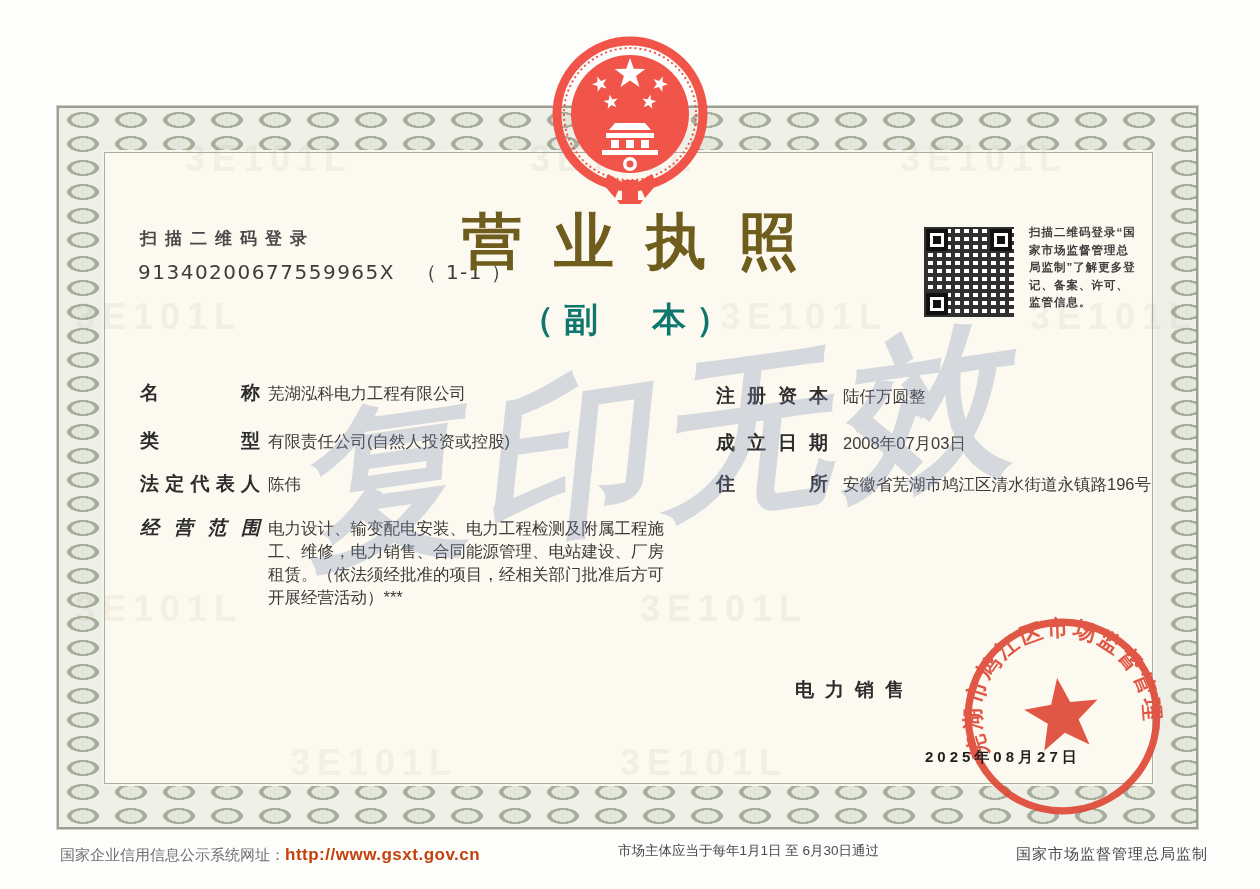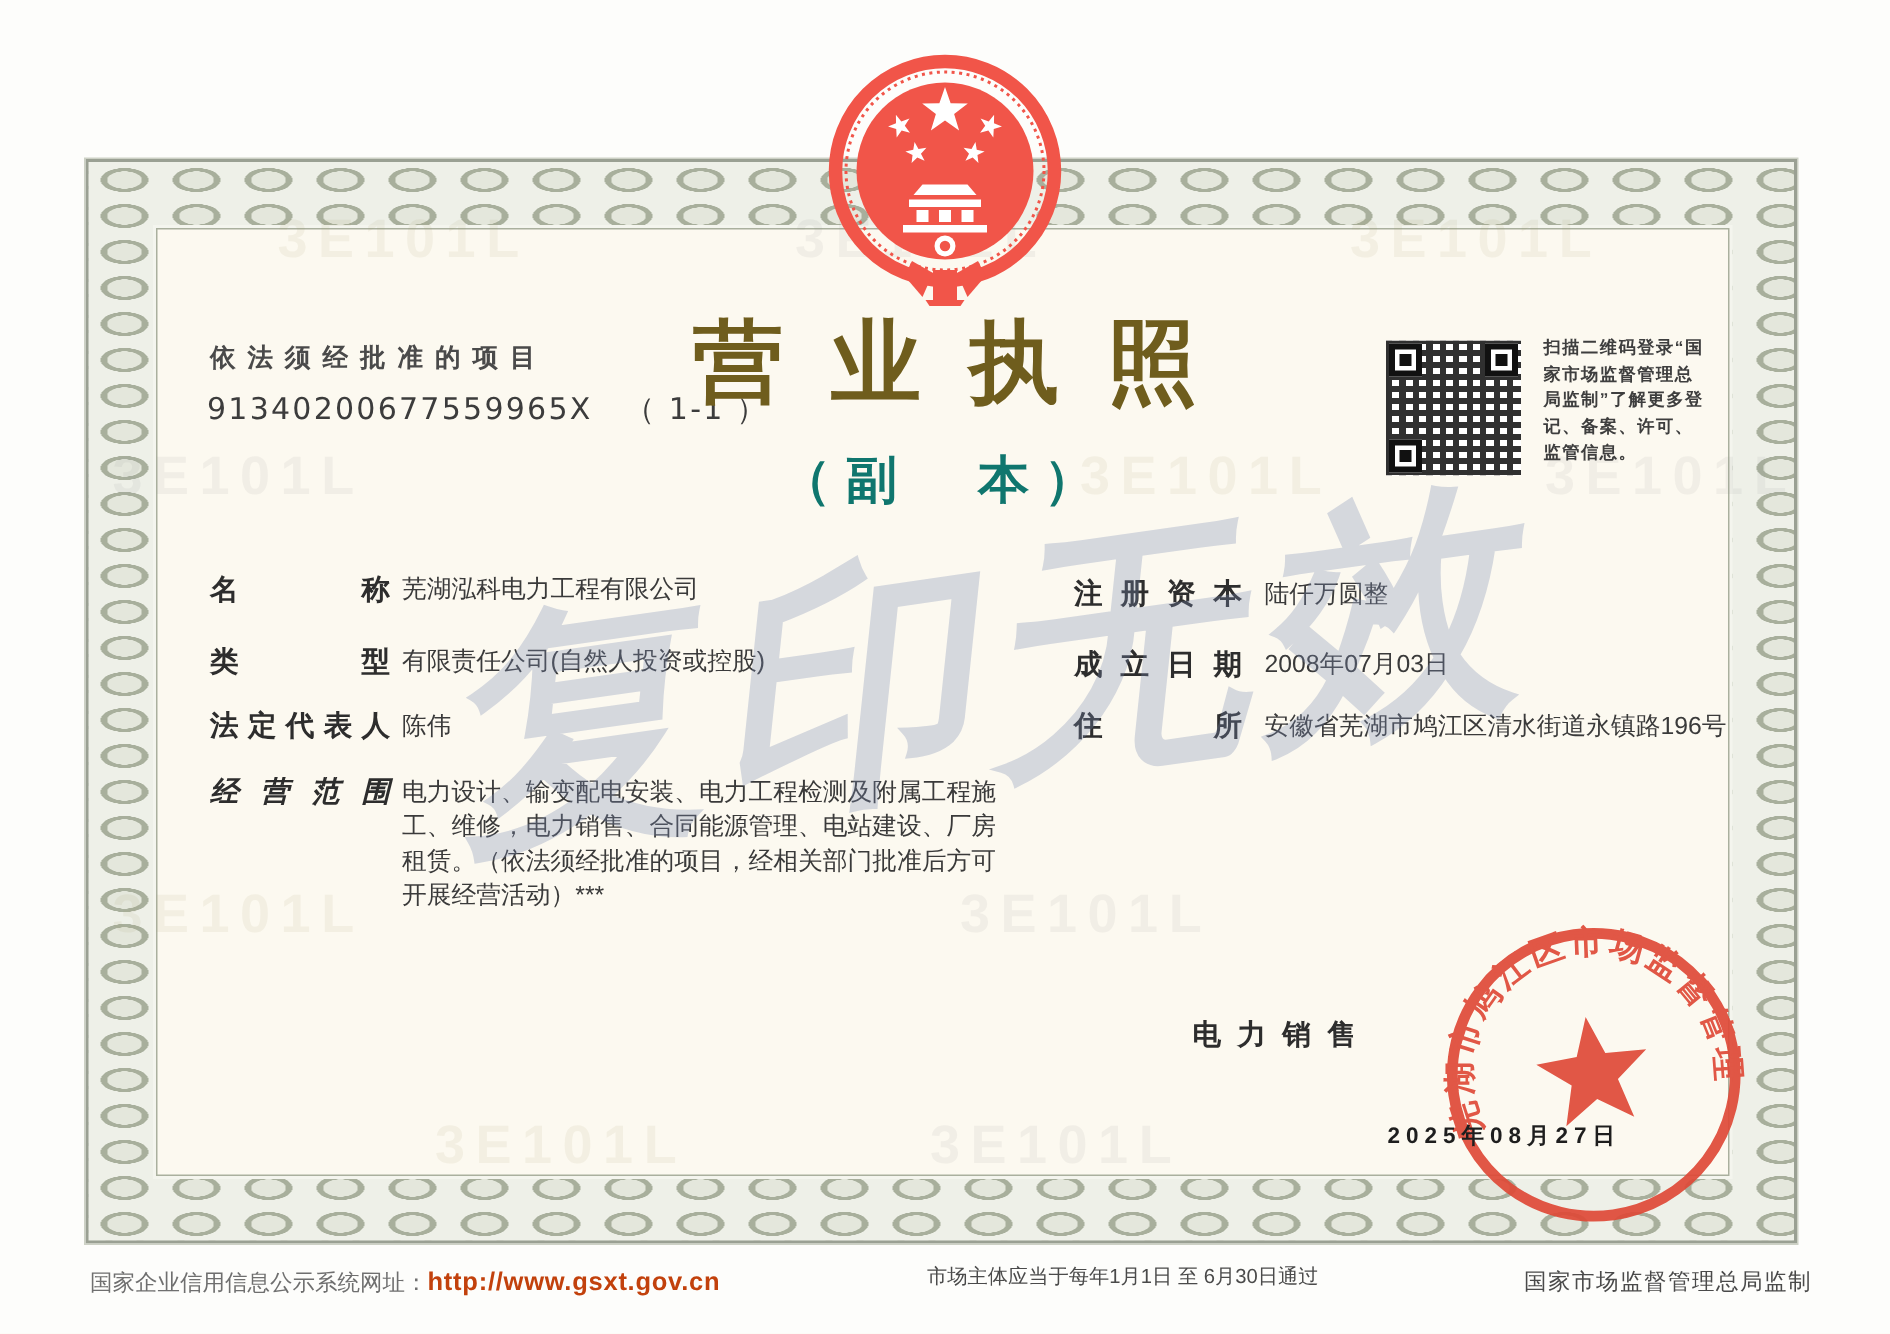--- a/index.html
+++ b/index.html
@@ -137,21 +137,21 @@
   <rect x="96" y="106" width="8" height="8" fill="#fff"></rect>
   <rect x="57" y="116" width="56" height="5" fill="#fff"></rect>
   <circle cx="85" cy="130" r="7" fill="#fff"></circle>
   <circle cx="85" cy="130" r="3.5" fill="#f15549"></circle>
   <path d="M63,140 L77,148 L70,164 L58,150 Z" fill="#f15549"></path>
   <path d="M107,140 L93,148 L100,164 L112,150 Z" fill="#f15549"></path>
   <rect x="77" y="146" width="16" height="20" fill="#f15549"></rect>
   <path d="M72,166 L98,166 L94,172 L76,172 Z" fill="#f15549"></path>
 </svg>
 
-<div class="abs code-label">依法须经批准的项目</div>
+<div class="abs code-label">扫描二维码登录</div>
 <div class="abs code-value">91340200677559965X　（ 1-1 ）</div>
 
 <div class="abs title">营业执照</div>
 <div class="abs subtitle">（副　本）</div>
 
 <div class="abs qr">
   <div class="noise"></div>
   <div class="finder f1">
       <i></i>
     </div>

